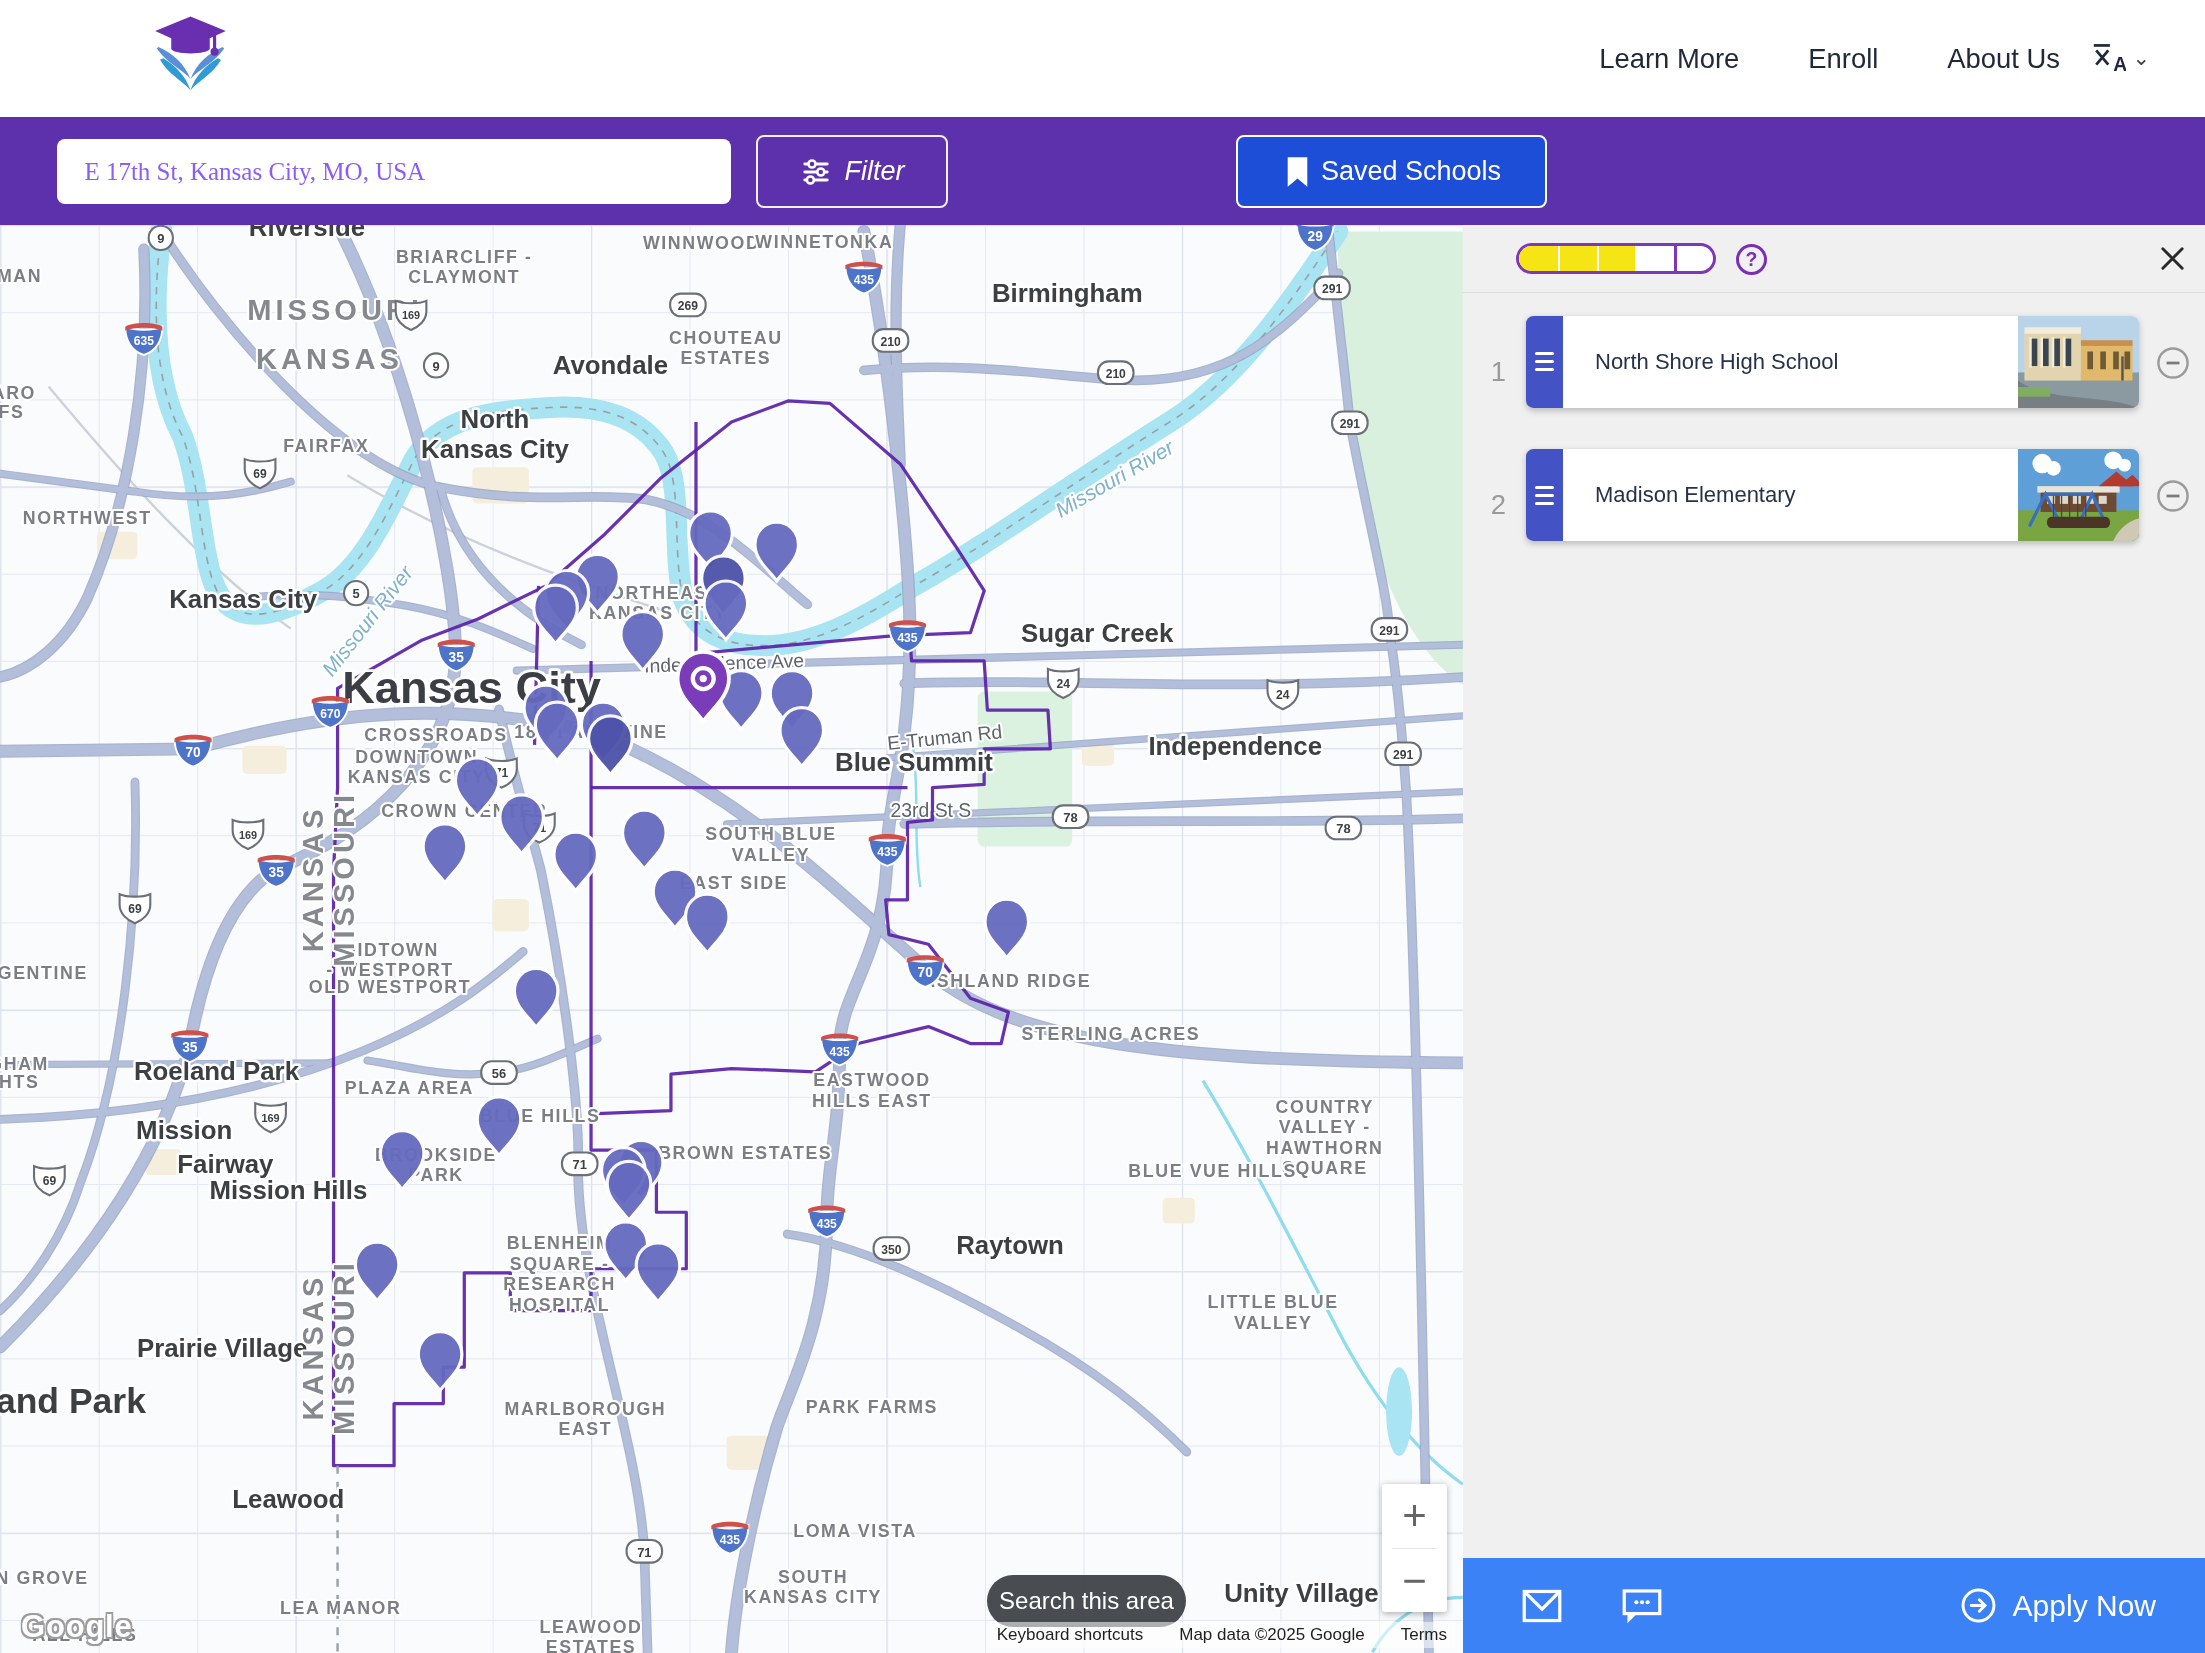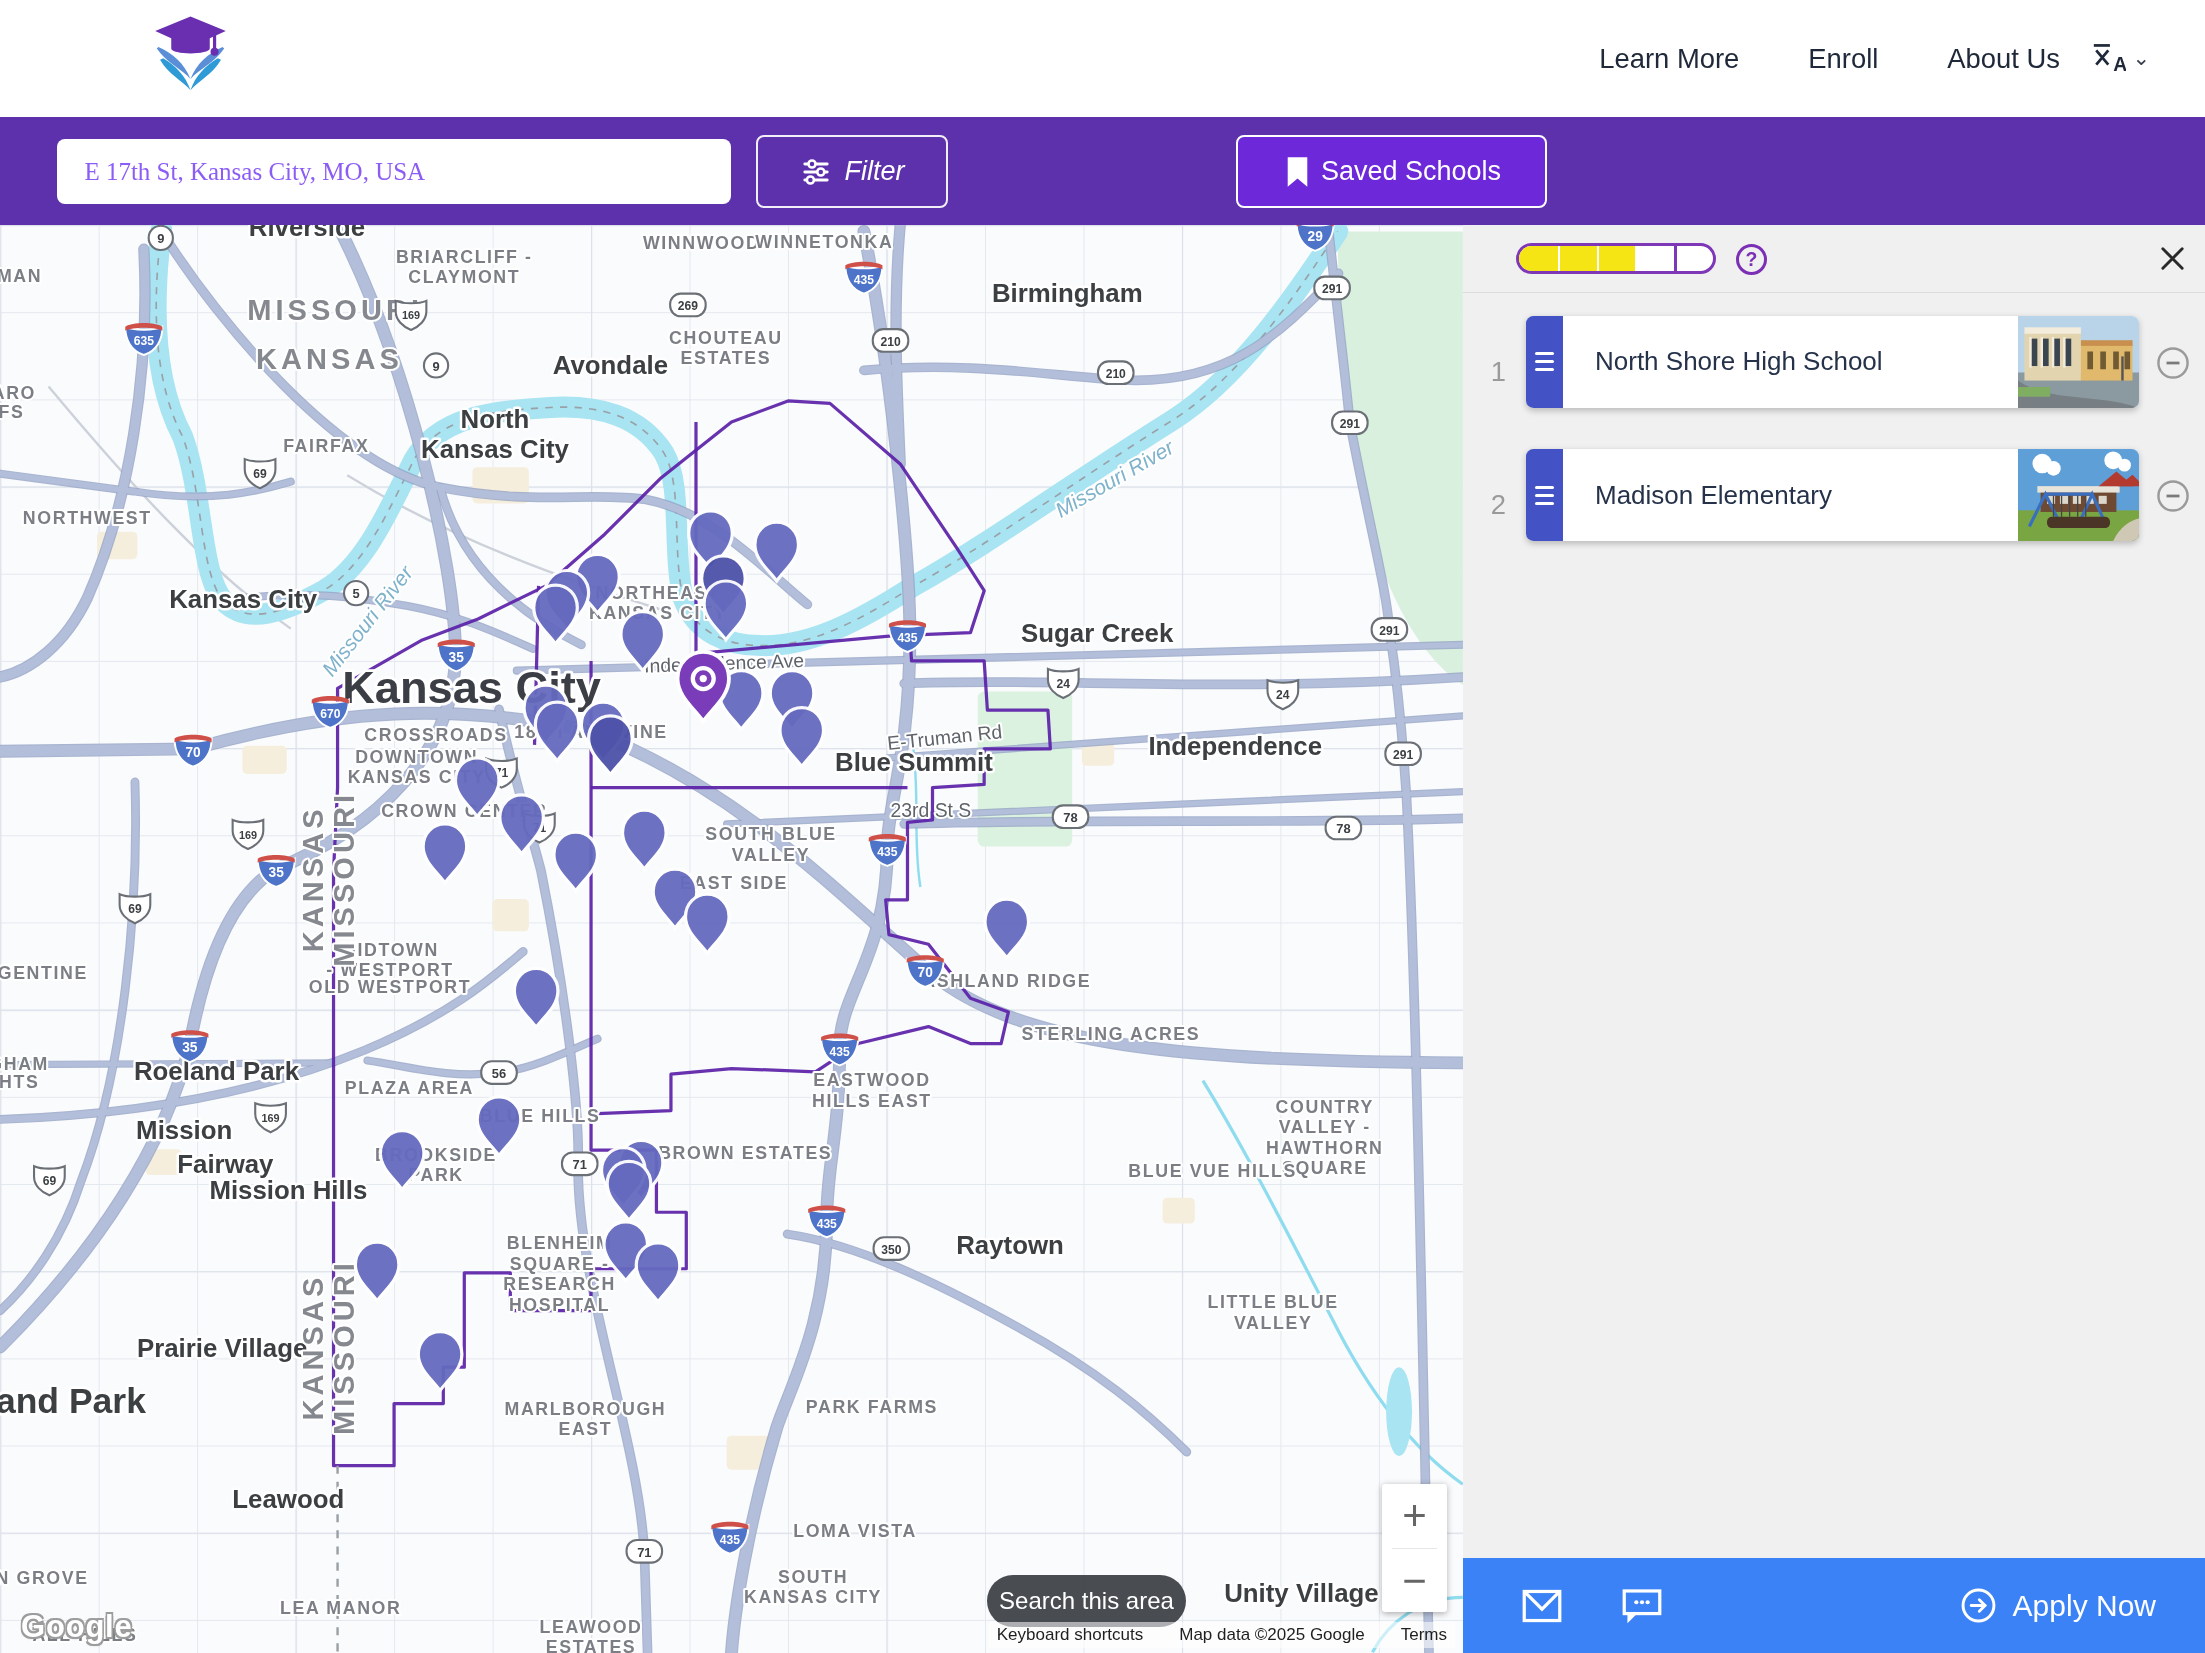--- a/index.html
+++ b/index.html
@@ -14,21 +14,21 @@
   .logo-text .t2 { font-size:17px; font-weight:bold; letter-spacing:7.3px; color:#6aa3dd; margin-top:6.5px; }
   .nav { position:absolute; right:145px; top:0; height:117px; display:flex; align-items:center; gap:69px; }
   .nav-item { font-size:27.4px; color:#20293a; cursor:pointer; white-space:nowrap; }
   .lang { position:absolute; right:55px; top:39px; display:flex; align-items:center; gap:6.5px; color:#20293a; }
   .lang .chev { font-size:21px; color:#39414f; }
 
   
   .toolbar { position:absolute; left:0; top:117px; width:2205px; height:108px; background:#5e31ac; z-index:30; display:flex; align-items:center; }
   .search { position:absolute; left:57px; top:22px; width:674px; height:65px; background:#fff; border:none; border-radius:8px; font-size:25px; color:#8b5cf6; padding:0 27.4px; font-family:Liberation Serif, serif; outline:none; }
   .tbtn { position:absolute; top:18px; height:73px; border-radius:8px; border:2.4px solid rgba(255,255,255,.92); background:transparent; color:#fff; font-size:27px; display:flex; align-items:center; justify-content:center; gap:13px; cursor:pointer; font-family:"Liberation Sans",sans-serif; }
-  .tbtn.active { background:#6d28d9; border-color:#fff;gap:8px; }
+  .tbtn.active { background:#1d4ed8; border-color:#fff;gap:8px; }
   .tbtn svg { flex:0 0 auto; }
 
   
   .map { position:absolute; left:0; top:225px; width:1463px; height:1428px; background:#fafbfd; overflow:hidden; z-index:10; }
   svg text { font-family:"Liberation Sans", sans-serif; paint-order:stroke; stroke:#ffffff; stroke-linejoin:round; }
   text.big   { font-size:56px; font-weight:600; fill:#3b3e45; stroke-width:7px; }
   text.city  { font-size:32px; font-weight:600; fill:#3c4043; stroke-width:6px; }
   text.cityL { font-size:44px; font-weight:600; fill:#3c4043; stroke-width:7px; }
   text.hood  { font-size:22px; font-weight:700; fill:#7b7e85; letter-spacing:2px; stroke-width:5px; }
   text.state { font-size:36px; font-weight:600; fill:#85888e; letter-spacing:5px; stroke-width:5px; }
@@ -52,21 +52,21 @@
   .progress .fill { position:absolute; left:0; top:0; bottom:0; background:#f6e515; }
   .progress .tick { position:absolute; top:0; bottom:0; width:2.4px; }
   .help { position:absolute; left:273px; top:18.6px; width:31px; height:31px; border:3.2px solid #7b2fb5; border-radius:50%; color:#7b2fb5; font-size:19.4px; font-weight:bold; display:flex; align-items:center; justify-content:center; cursor:pointer; }
   .close-x { position:absolute; right:19.4px; top:19.4px; width:29px; height:29px; cursor:pointer; }
   .cards { position:absolute; left:0; top:68px; width:100%; }
   .card-row { position:relative; height:111px; margin-top:22.6px; }
   .rank { position:absolute; left:19.4px; top:40px; width:32px; text-align:center; font-size:27.4px; color:#9a9a9a; }
   .cardbox { position:absolute; left:63px; top:0; width:613px; height:92px; background:#fff; border-radius:7.3px; box-shadow:0 2.4px 6.5px rgba(0,0,0,.22); display:flex; overflow:hidden; }
   .handle { flex:0 0 37px; background:#4353c5; display:flex; flex-direction:column; align-items:center; justify-content:center; gap:4.8px; cursor:grab; }
   .handle i { display:block; width:19.4px; height:3.2px; background:#fff; border-radius:1.6px; }
-  .cardtitle { flex:1; display:flex; align-items:center; padding-left:32px; font-size:26px; color:#25324a; }
+  .cardtitle { flex:1; display:flex; align-items:center; padding-left:32px; font-size:22px; color:#25324a; }
   .thumb { flex:0 0 121px; height:92px; }
   .remove { position:absolute; left:693px; top:30px; width:34px; height:34px; cursor:pointer; }
 
   
   .bottombar { position:absolute; left:1463px; top:1558px; width:743px; height:95px; background:#3b82f6; z-index:25; display:flex; align-items:center; }
   .bb-icon { margin-left:58px; cursor:pointer; }
   .apply { position:absolute; right:50px; display:flex; align-items:center; gap:14.5px; color:#fff; font-size:30px; cursor:pointer; }
 </style>
 </head>
 <body>

